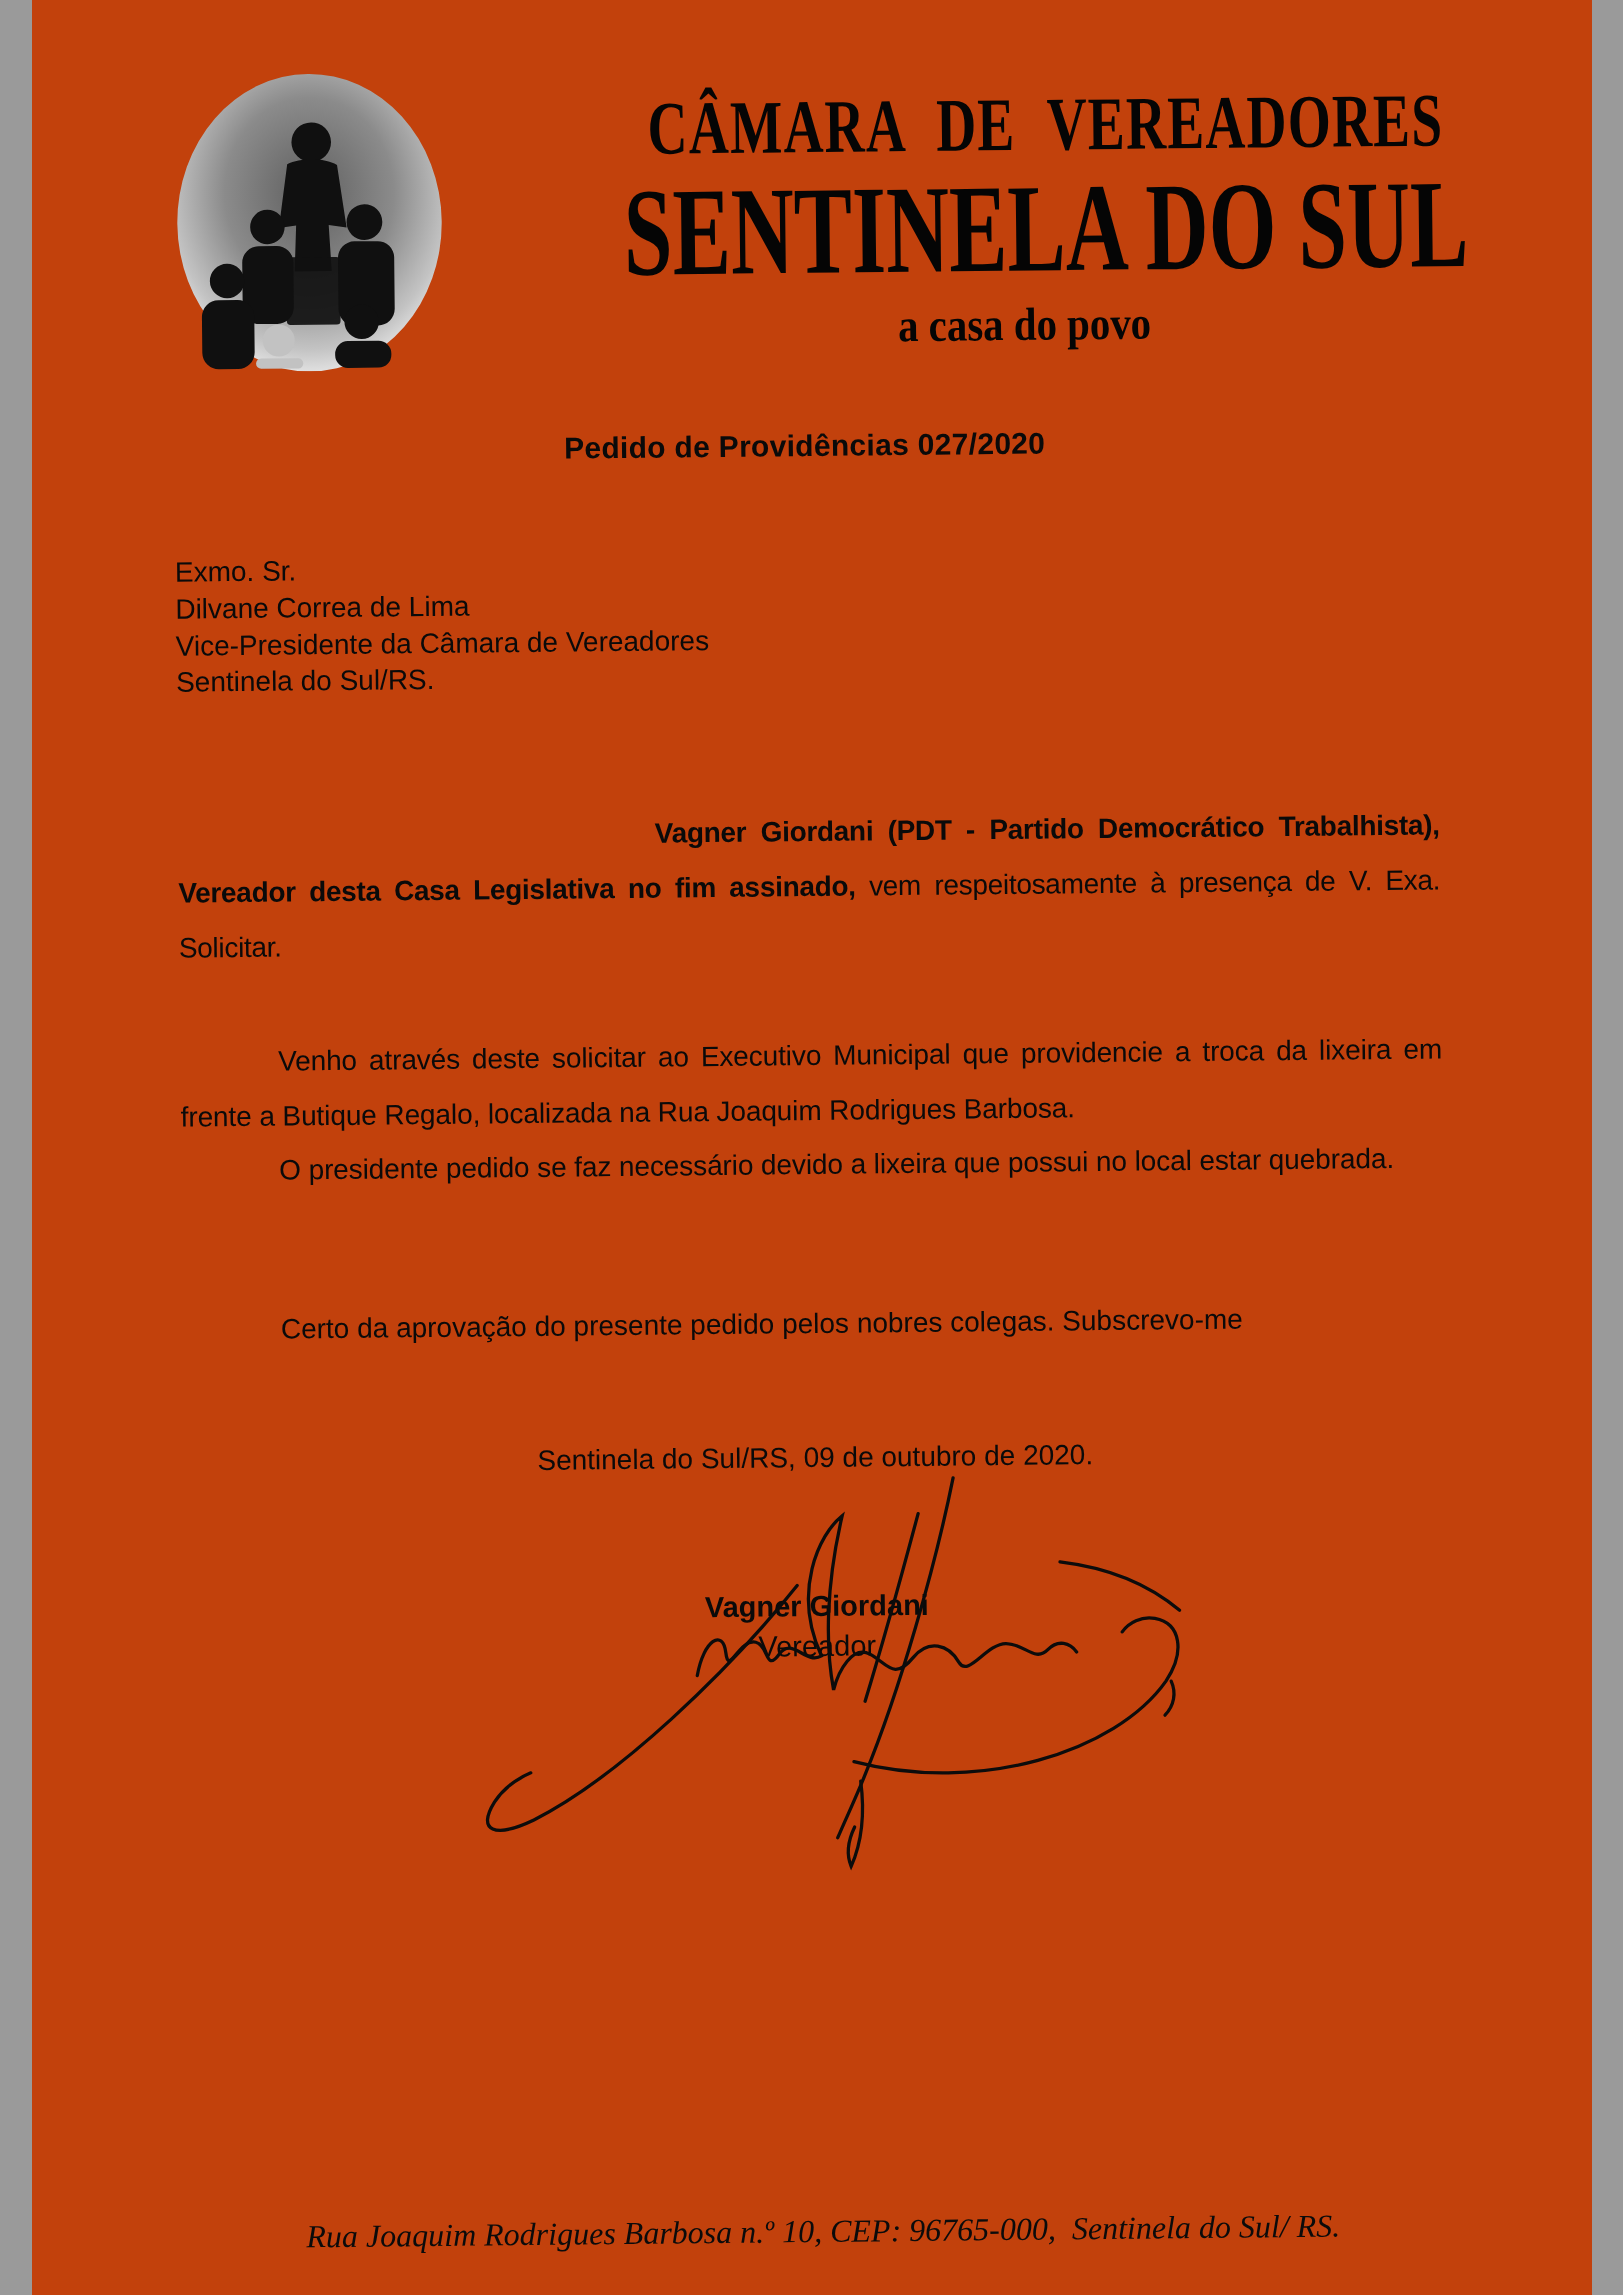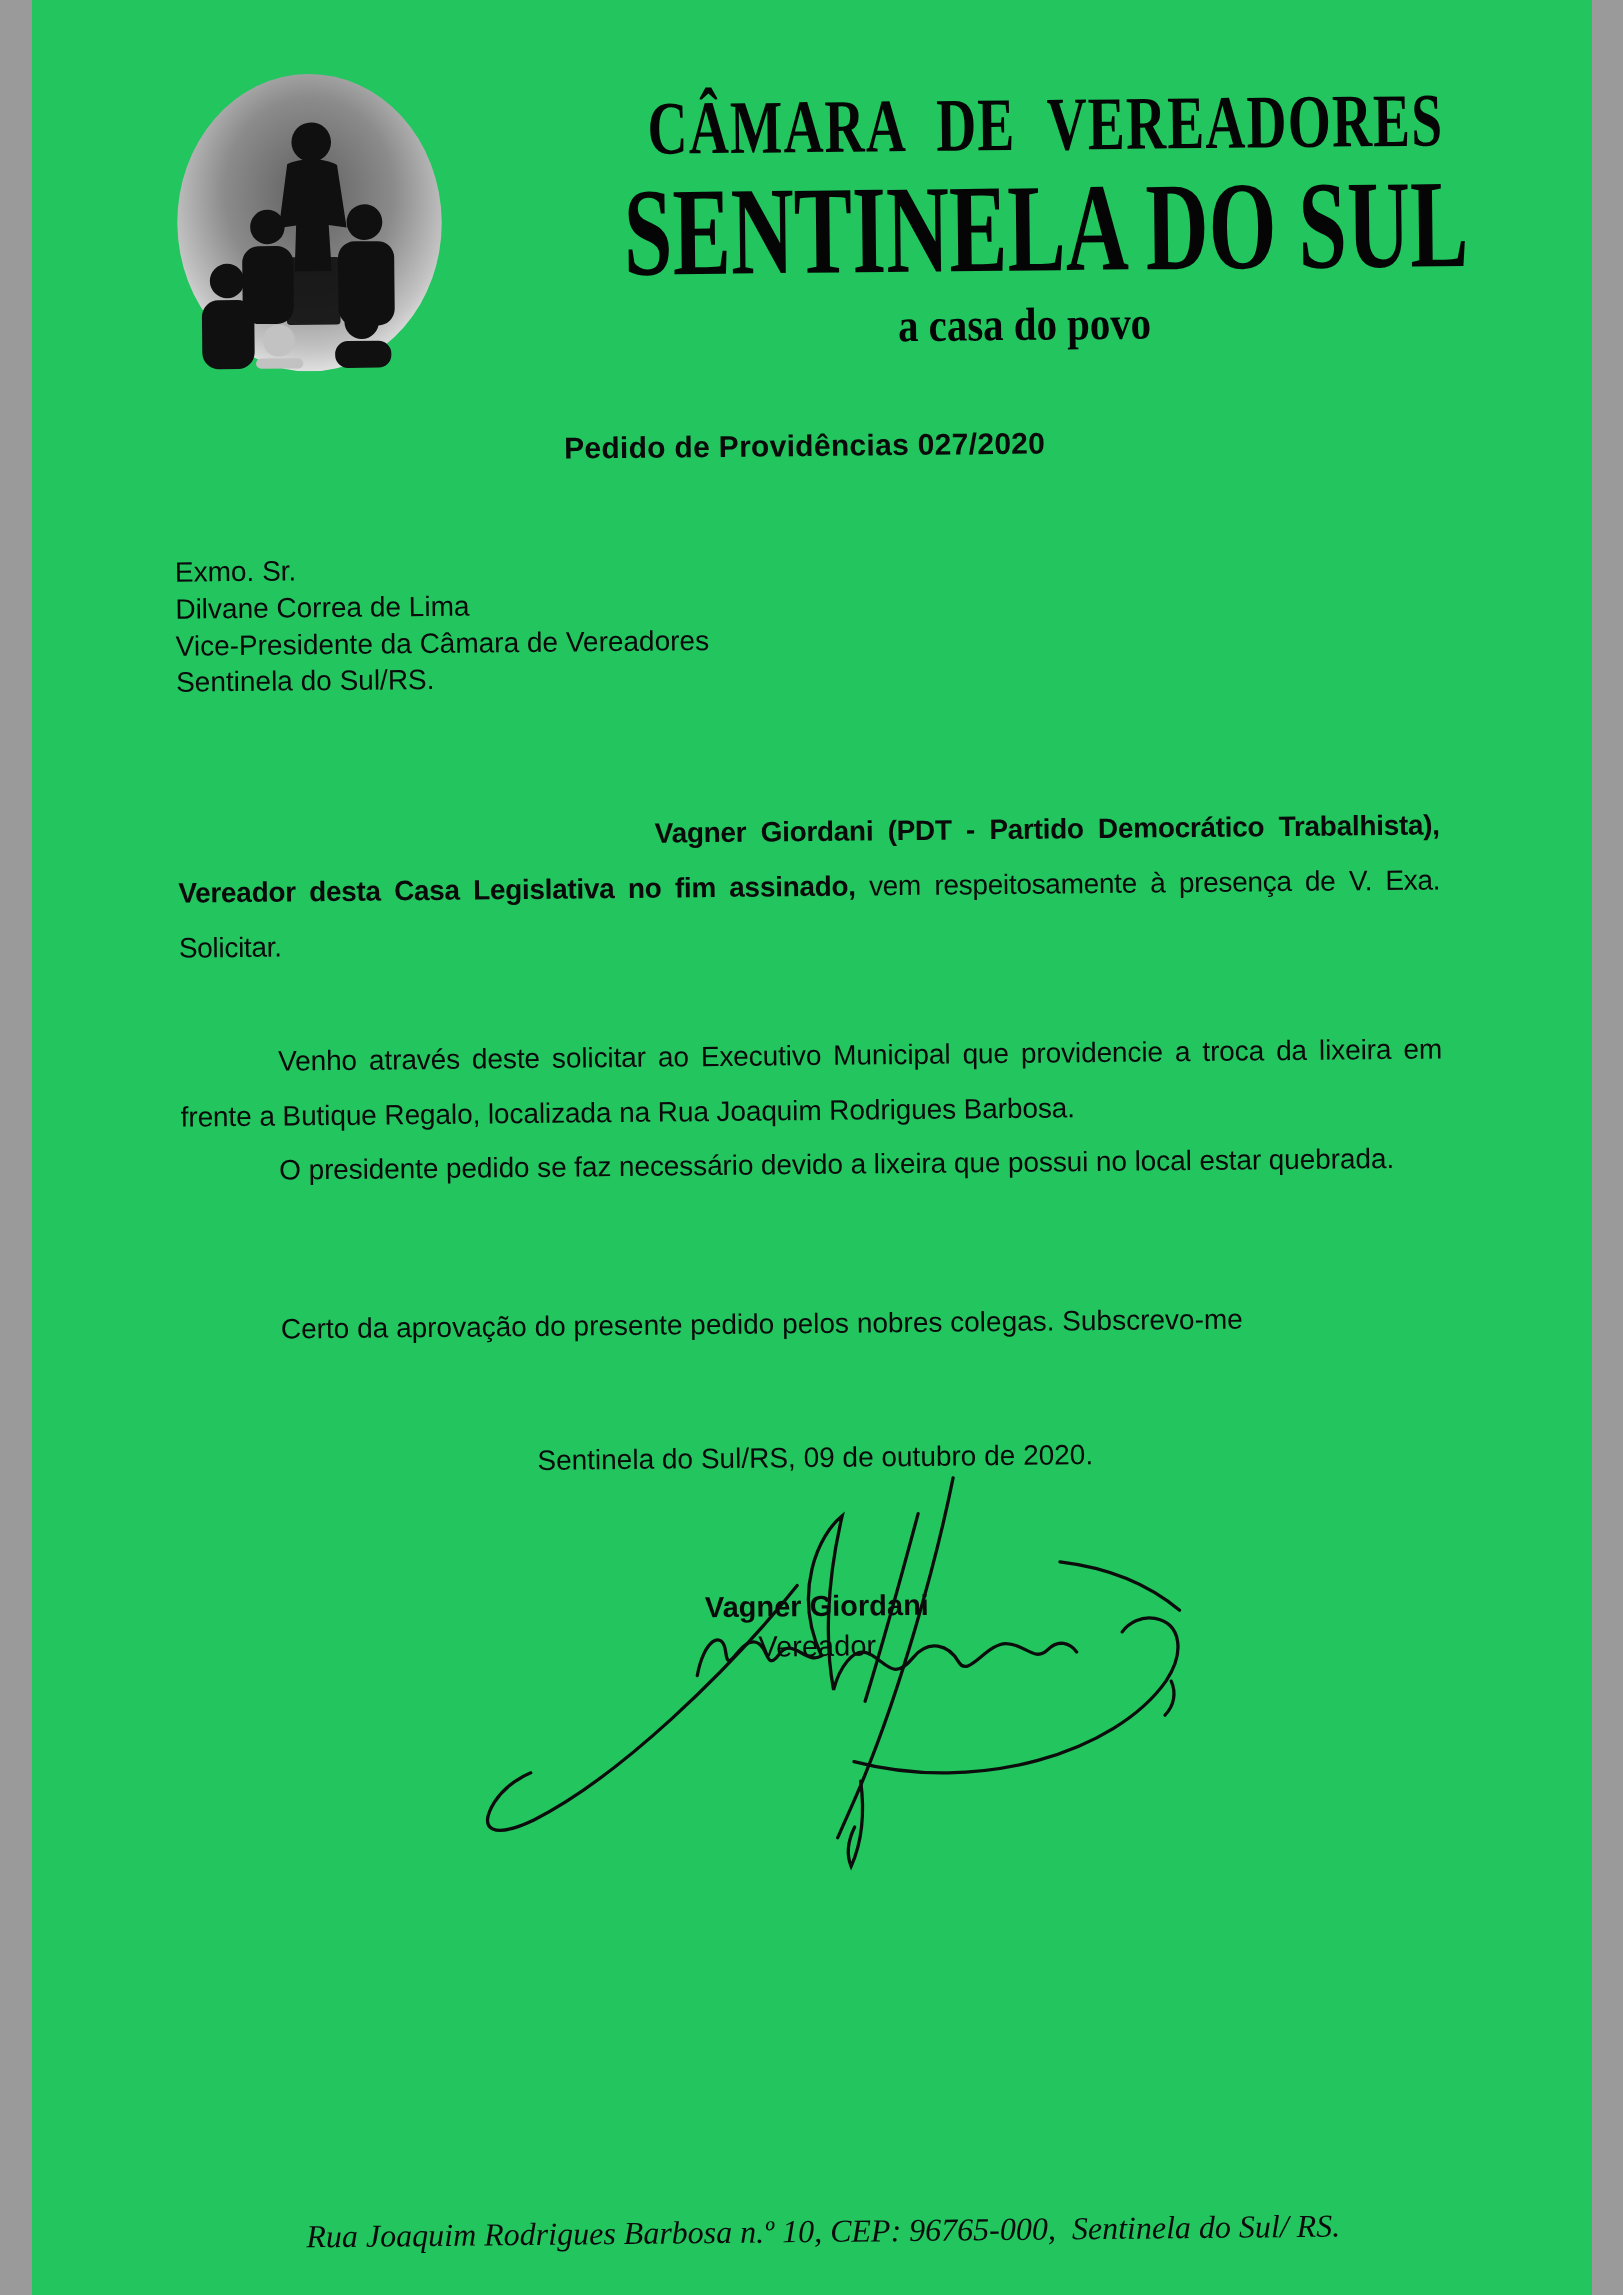--- a/index.html
+++ b/index.html
@@ -1,18 +1,18 @@
 <!DOCTYPE html>
 <html style="font-size:10.5px"><head>
 <meta charset="utf-8">
 <style>
   html,body { margin:0; padding:0; background:#9a9a9a; }
   .page {
     position:relative; width:1560px; height:2295px; margin:0 auto;
-    background:#22c55e; overflow:hidden;
+    background:#c2410c; overflow:hidden;
     font-family:"Liberation Sans", sans-serif; color:#0a0a0a;
   }
   .tilt { position:absolute; inset:0; transform:rotate(-0.6deg); transform-origin:50% 50%; }
 
   
   .header { display:flex; align-items:flex-start; padding:60px 135px 0 148px; }
   .logo svg { width:281px; height:306px; display:block; }
   .org { flex:1; text-align:center; padding-top:31px; font-family:"Liberation Serif", serif; font-weight:bold; color:#050505; }
   .org .line { display:block; white-space:nowrap; }
   .org1 { display:inline-block; font-size:63px; letter-spacing:1.3px; word-spacing:19.6px; transform:scale(0.88,1.2); }

